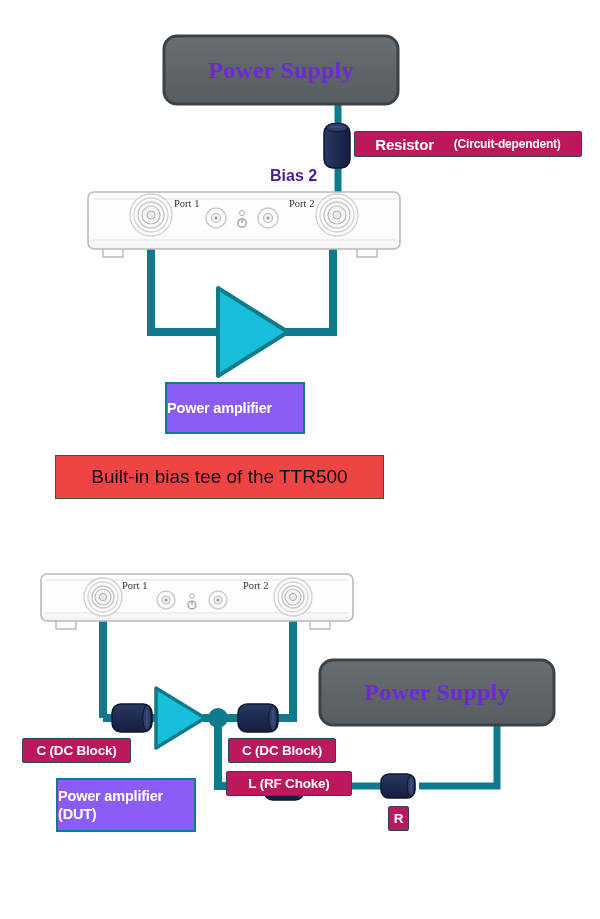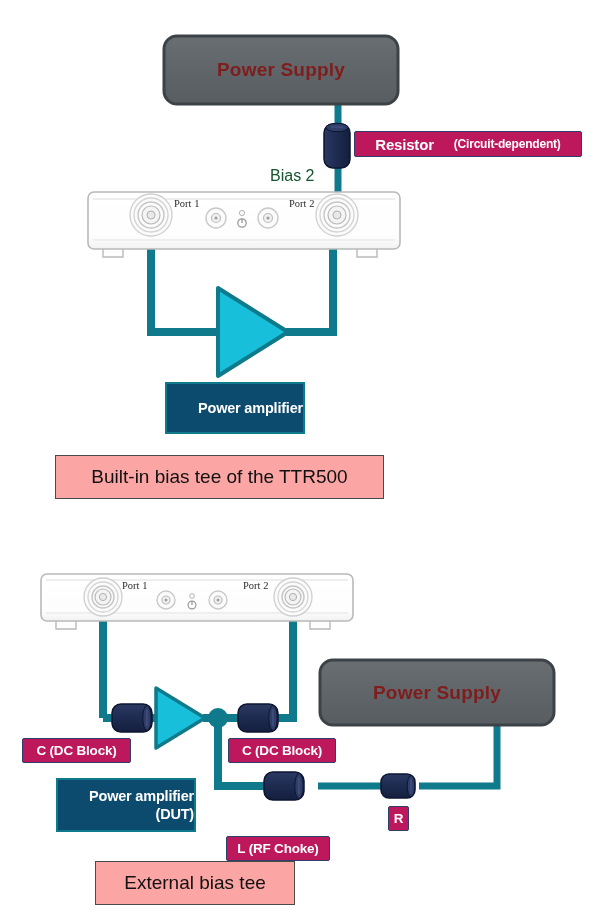--- a/index.html
+++ b/index.html
@@ -21,54 +21,55 @@
   .navy-lbl{
     background:#be185d;
     border:1px solid #2f3e6b;
     color:#ffffff;
     font-weight:bold;
     display:flex;align-items:center;justify-content:center;
     border-radius:2px;
     letter-spacing:-0.2px;
   }
   .cyan-lbl{
-    background:#0c4a6e;
+    background:#8b5cf6;
     border:2px solid #0f7a8c;
     color:#ffffff;
     font-weight:bold;
-    display:flex;align-items:flex-end;justify-content:center;
+    display:flex;align-items:flex-start;justify-content:center;
     flex-direction:column;
     line-height:1.25;
     letter-spacing:-0.2px;
   }
   .gray-lbl{
-    background:#fca5a5;
+    background:#ef4444;
     border:1px solid #4a4a4a;
     color:#111111;
     display:flex;align-items:center;justify-content:center;
     font-size:19px;
     letter-spacing:0px;
   }
   .plain-lbl{
-    color:#14532d;
-    font-weight:normal;
+    color:#4c1d95;
+    font-weight:bold;
     display:flex;align-items:center;
   }
   .port-lbl{
     color:#2b2b2b;
     font-size:10.5px;
     display:flex;align-items:center;
     letter-spacing:0px;
     font-family:Liberation Serif, serif;
   }
   .ps-lbl{
-    color:#7f1d1d;font-weight:bold;font-size:19px;
+    color:#6d28d9;font-weight:bold;font-size:24px;
     display:flex;align-items:center;justify-content:center;
     width:100%;height:100%;
     letter-spacing:0.2px;
+    font-family:Liberation Serif, serif;
   }
   .res-main{font-size:15px;}
   .res-sub{font-size:12px;margin-left:20px;}
 </style>
 </head>
 <body>
 
 <div id="stage">
 
   <svg width="600" height="919" viewBox="0 0 600 919">
@@ -277,24 +278,23 @@
 
   <div class="lbl port-lbl" style="left:122px;top:580px;">Port 1</div>
   <div class="lbl port-lbl" style="left:243px;top:580px;">Port 2</div>
 
   <div class="lbl ps-lbl" style="left:320px;top:660px;width:234px;height:65px;">Power Supply</div>
 
   <div class="lbl navy-lbl" style="left:22px;top:738px;width:109px;height:25px;font-size:13.5px;">C (DC Block)</div>
 
   <div class="lbl navy-lbl" style="left:228px;top:738px;width:108px;height:25px;font-size:13.5px;">C (DC Block)</div>
 
-  <div class="lbl navy-lbl" style="left:226px;top:836px;width:104px;height:25px;font-size:13.5px;">L (RF Choke)</div>
+  <div class="lbl navy-lbl" style="left:226px;top:771px;width:126px;height:25px;font-size:13.5px;">L (RF Choke)</div>
 
   <div class="lbl navy-lbl" style="left:388px;top:806px;width:21px;height:25px;font-size:13.5px;">R</div>
 
   <div class="lbl cyan-lbl" style="left:56px;top:778px;width:140px;height:54px;font-size:14.5px;">
     <span>Power amplifier</span>
     <span>(DUT)</span>
   </div>
 
-  <div class="lbl gray-lbl" style="left:95px;top:861px;width:200px;height:44px;">External bias tee</div>
 
 </div>
 
 </body></html>

